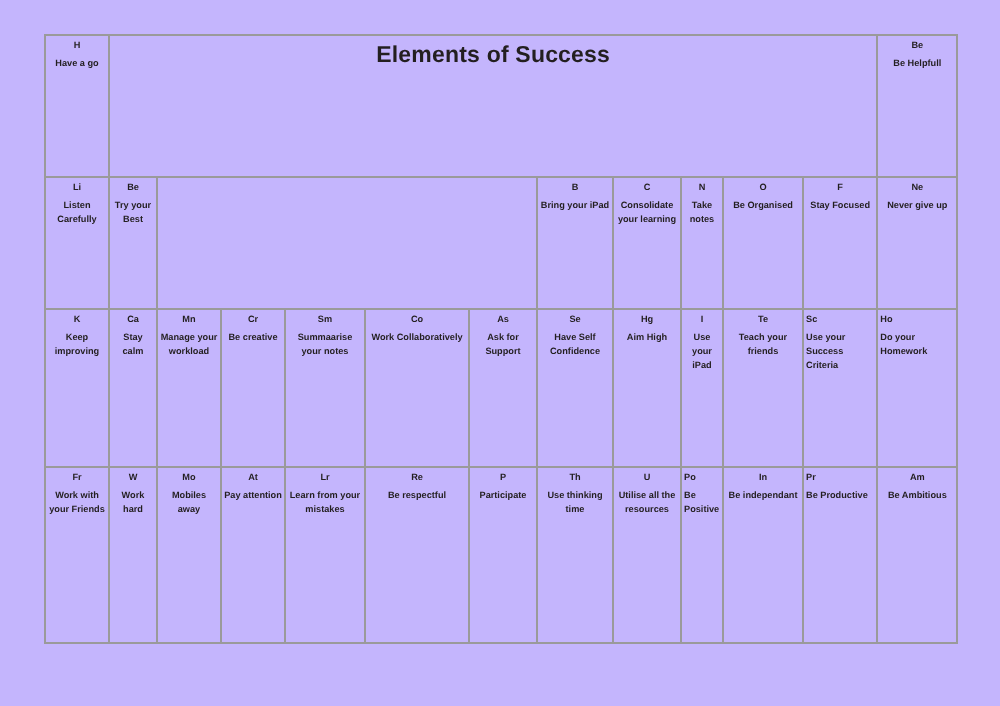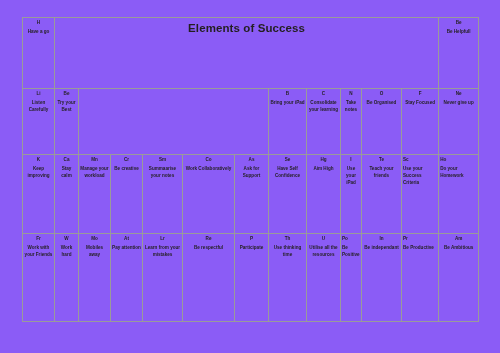--- a/index.html
+++ b/index.html
@@ -11,21 +11,21 @@
     width: 500px;
     height: 353px;
     font-family: "Liberation Sans", sans-serif;
     color: #000000;
     overflow: hidden;
   }
   .page {
     position: relative;
     width: 500px;
     height: 353px;
-    background: #8b5cf6;
+    background: #c4b5fd;
   }
   table.grid {
     position: absolute;
     left: 22px;
     top: 17px;
     border-collapse: collapse;
     table-layout: fixed;
     width: 456px;
   }
   table.grid td {

